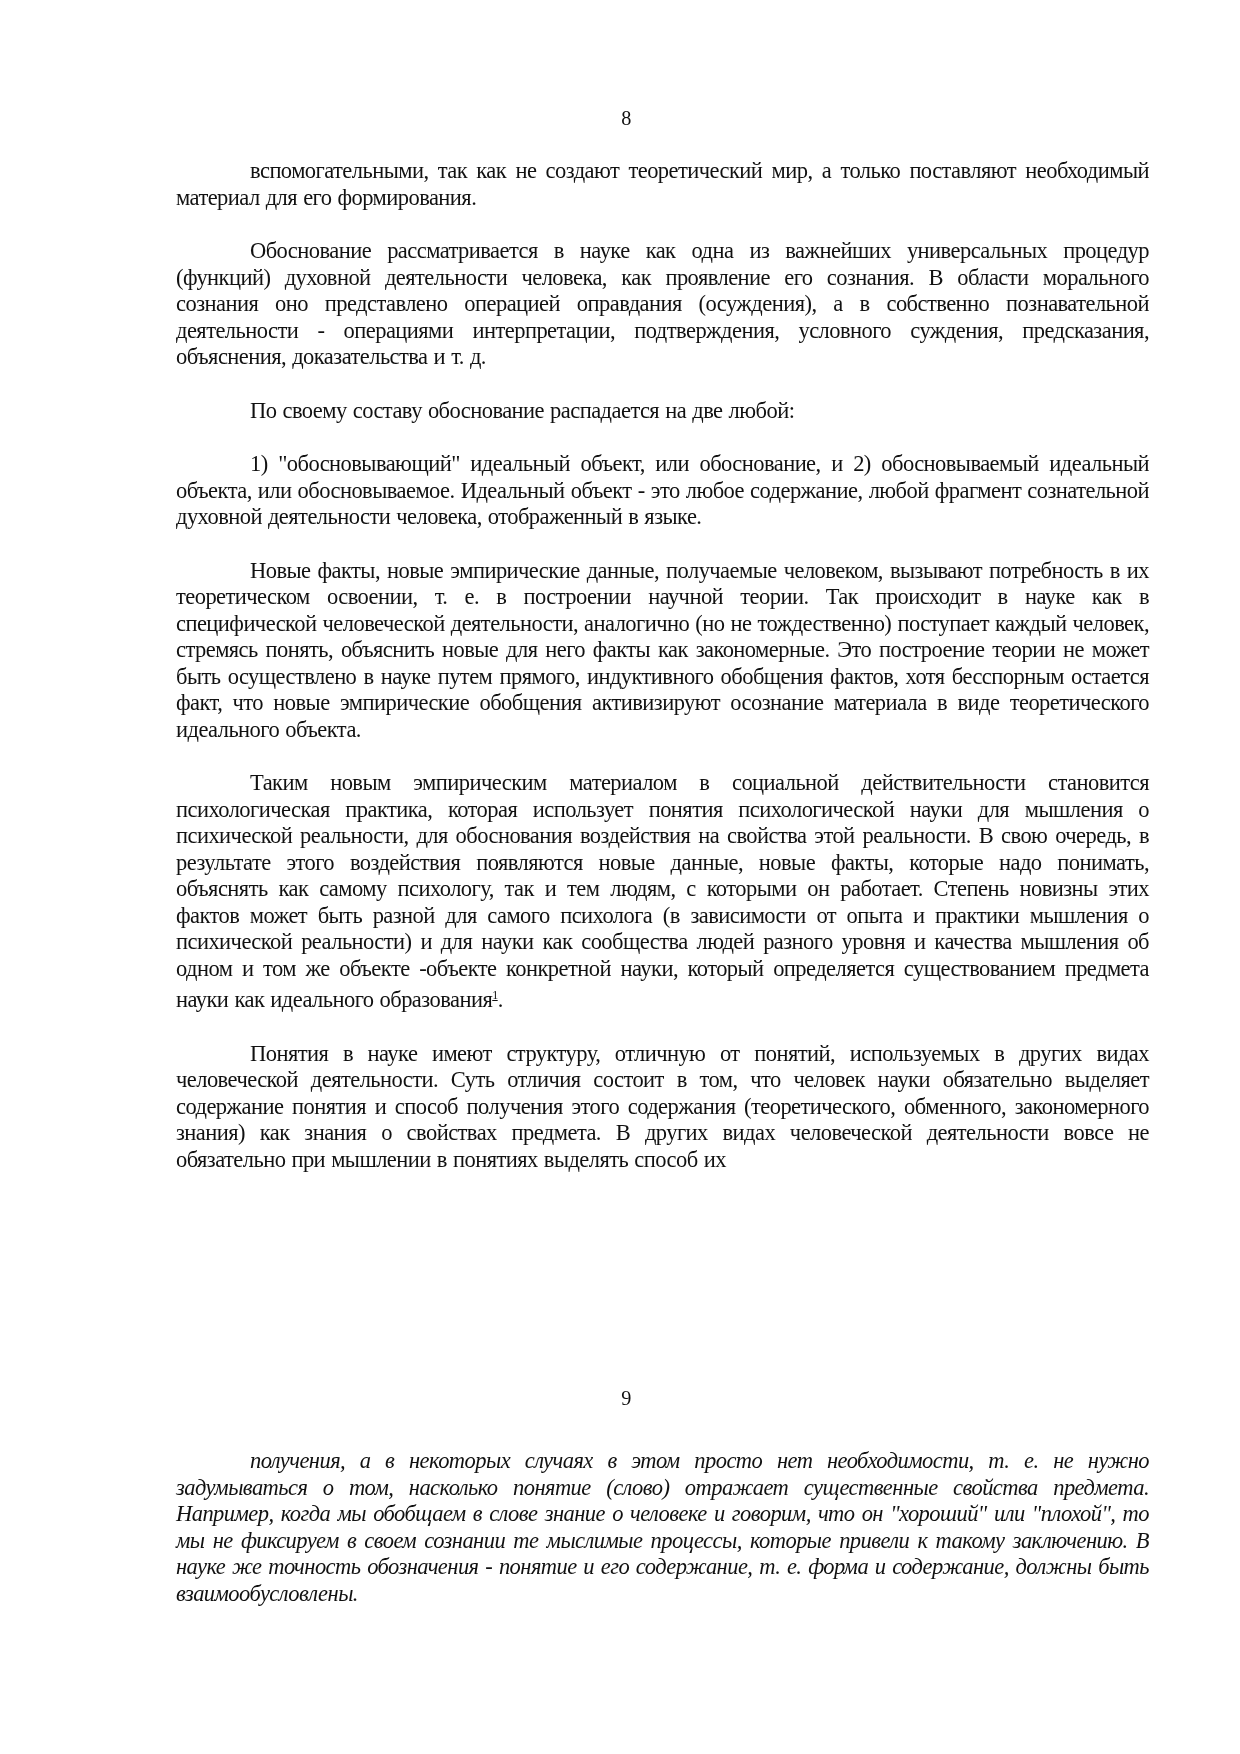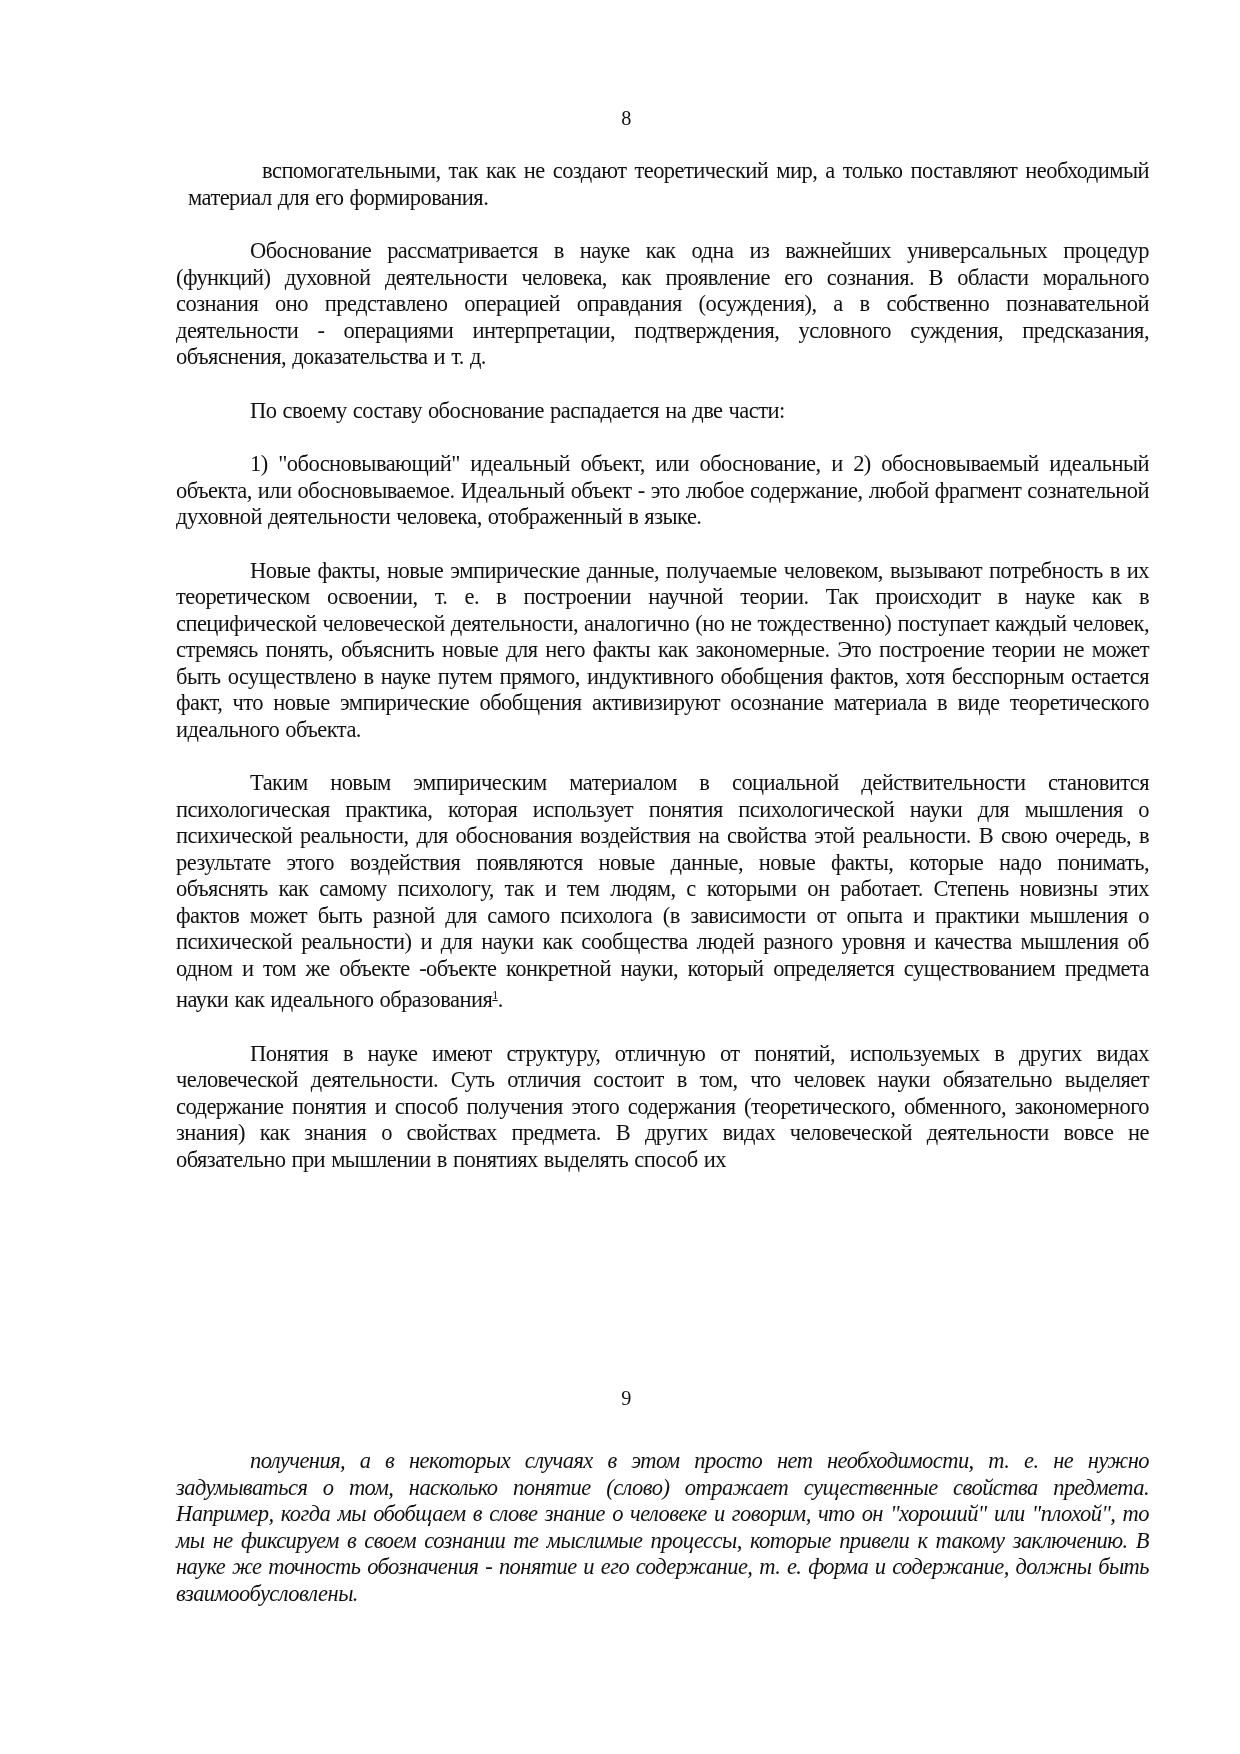--- a/index.html
+++ b/index.html
@@ -49,25 +49,25 @@
     color: #111111;
     cursor: pointer;
   }
 </style>
 </head>
 <body>
 
 <div class="page-number" style="top:105px;">8</div>
 
 <div class="content" style="top:158px;">
-  <p class="para" style="margin-bottom:27px;margin-left:12px;">вспомогательными, так как не создают теоретический мир, а только поставляют необходимый материал для его формирования.</p>
+  <p class="para" style="margin-bottom:27px;">вспомогательными, так как не создают теоретический мир, а только поставляют необходимый материал для его формирования.</p>
 
   <p class="para" style="margin-bottom:27px;">Обоснование рассматривается в науке как одна из важнейших универсальных процедур (функций) духовной деятельности человека, как проявление его сознания. В области морального сознания оно представлено операцией оправдания (осуждения), а в собственно познавательной деятельности - операциями интерпретации, подтверждения, условного суждения, предсказания, объяснения, доказательства и т. д.</p>
 
-  <p class="para left" style="margin-bottom:27px;">По своему составу обоснование распадается на две части:</p>
+  <p class="para left" style="margin-bottom:27px;">По своему составу обоснование распадается на две любой:</p>
 
   <p class="para" style="margin-bottom:27px;">1) "обосновывающий" идеальный объект, или обоснование, и 2) обосновываемый идеальный объекта, или обосновываемое. Идеальный объект - это любое содержание, любой фрагмент сознательной духовной деятельности человека, отображенный в языке.</p>
 
   <p class="para" style="margin-bottom:27px;">Новые факты, новые эмпирические данные, получаемые человеком, вызывают потребность в их теоретическом освоении, т. е. в построении научной теории. Так происходит в науке как в специфической человеческой деятельности, аналогично (но не тождественно) поступает каждый человек, стремясь понять, объяснить новые для него факты как закономерные. Это построение теории не может быть осуществлено в науке путем прямого, индуктивного обобщения фактов, хотя бесспорным остается факт, что новые эмпирические обобщения активизируют осознание материала в виде теоретического идеального объекта.</p>
 
   <p class="para" style="margin-bottom:27px;font-family:Liberation Serif, serif;">
     <span>Таким новым эмпирическим материалом в социальной действительности становится психологическая практика, которая использует понятия психологической науки для мышления о психической реальности, для обоснования воздействия на свойства этой реальности. В свою очередь, в результате этого воздействия появляются новые данные, новые факты, которые надо понимать, объяснять как самому психологу, так и тем людям, с которыми он работает. Степень новизны этих фактов может быть разной для самого психолога (в зависимости от опыта и практики мышления о психической реальности) и для науки как сообщества людей разного уровня и качества мышления об одном и том же объекте -объекте конкретной науки, который определяется существованием предмета науки как идеального образования</span><a class="fn-ref">1</a><span>.</span>
   </p>
 
   <p class="para">Понятия в науке имеют структуру, отличную от понятий, используемых в других видах человеческой деятельности. Суть отличия состоит в том, что человек науки обязательно выделяет содержание понятия и способ получения этого содержания (теоретического, обменного, закономерного знания) как знания о свойствах предмета. В других видах человеческой деятельности вовсе не обязательно при мышлении в понятиях выделять способ их</p>

